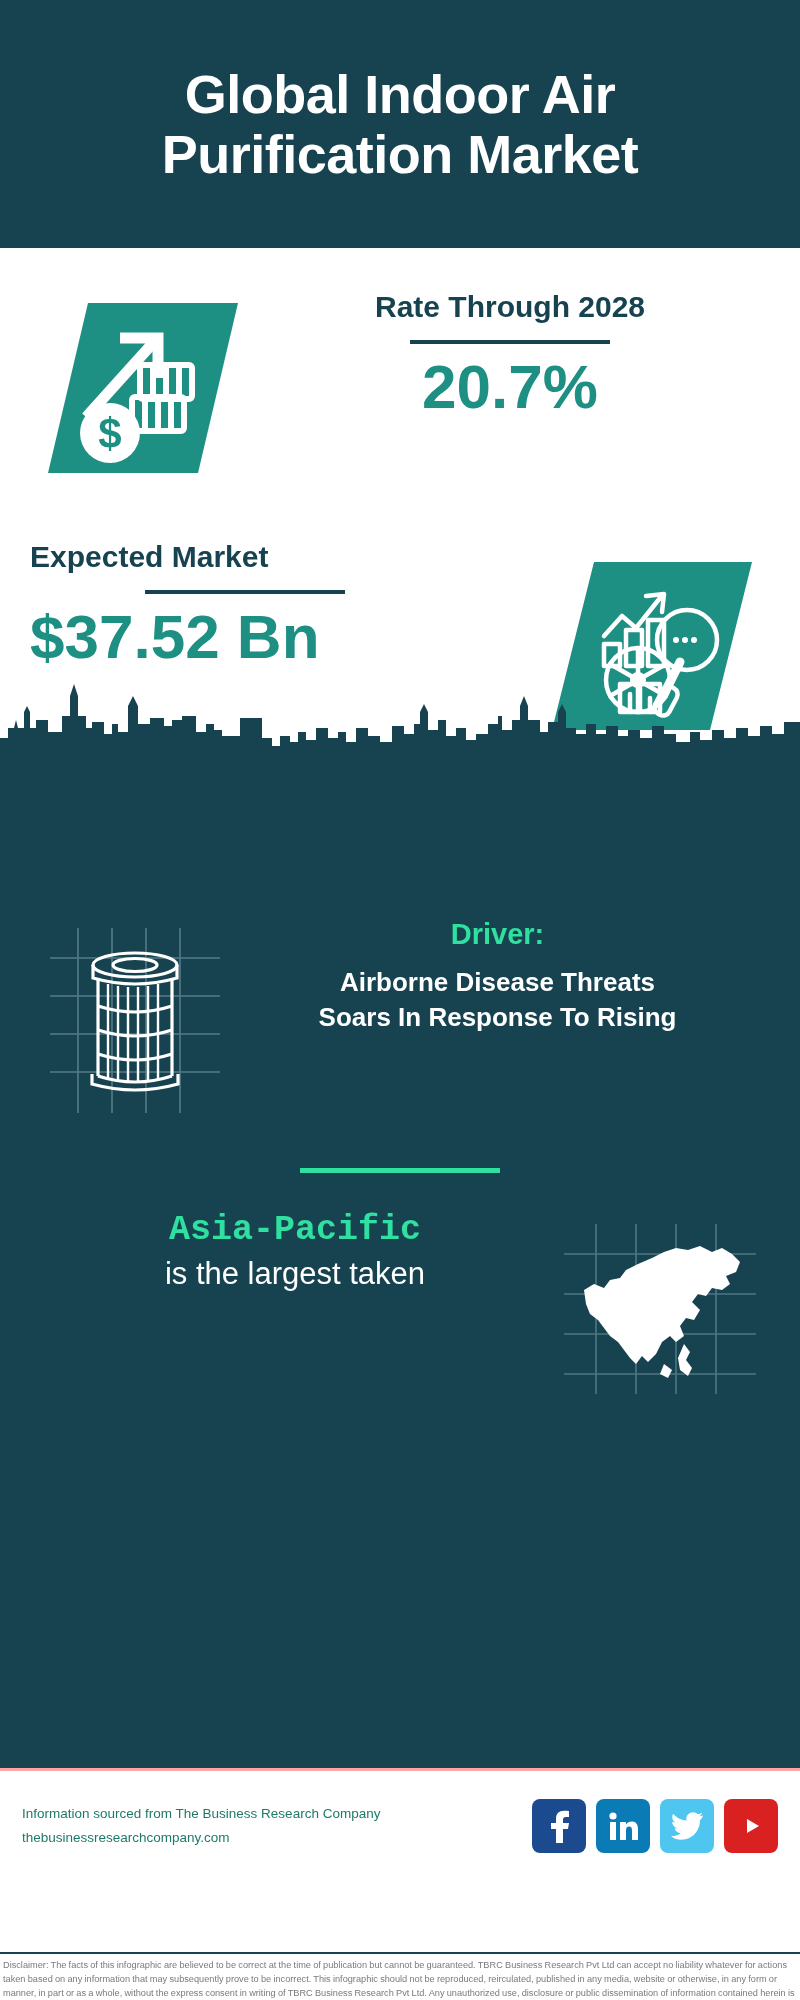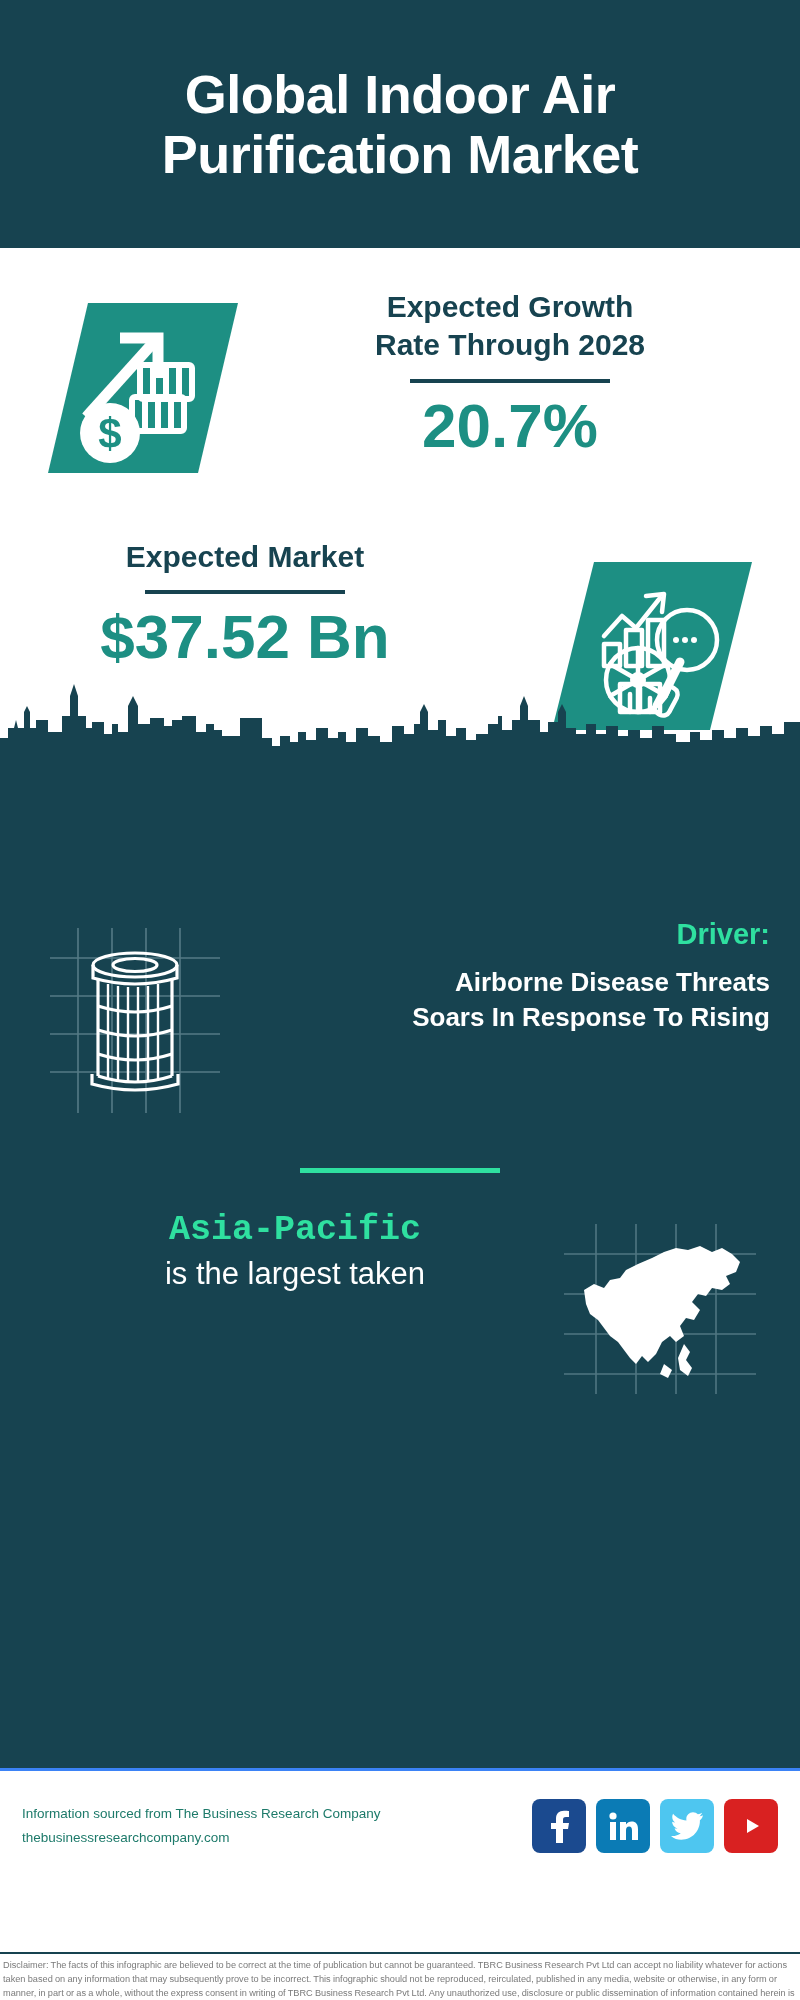--- a/index.html
+++ b/index.html
@@ -35,48 +35,48 @@
   .growth-icon { position: absolute; left: 48px; top: 5px; width: 190px; height: 190px; }
   .growth-text { position: absolute; left: 260px; top: 0; width: 500px; text-align: center; }
   .stat-label {
     color: #174350; font-size: 30px; font-weight: bold; line-height: 1.28;
   }
   .divider-dark { width: 200px; height: 4px; background: #174350; margin: 14px auto 10px; }
   .stat-value-teal { color: #1d8f83; font-size: 62px; font-weight: bold; line-height: 1.05; }
 
   
   .row-size { position: absolute; top: 290px; left: 0; width: 100%; height: 230px; }
-  .size-text { position: absolute; left: 30px; top: 0; width: 430px; text-align: center; }
+  .size-text { position: absolute; left: 30px; top: 0; width: 430px; }
   .size-icon { position: absolute; right: 48px; top: 20px; width: 200px; height: 170px; }
 
   
   .dark-zone {
     position: absolute; top: 768px; left: 0; width: 100%; height: 1000px;
     background: #174350;
   }
   .skyline { position:absolute; top:-92px; left:0; width:100%; height: 100px; display:block; }
 
   .driver-block { position: absolute; top: 150px; left: 0; width: 100%; }
   .driver-filter { position: absolute; left: 40px; top: 0px; width: 190px; height: 200px; }
-  .driver-text { position: absolute; left: 225px; top: 0; width: 545px; text-align: right; }
+  .driver-text { position: absolute; left: 225px; top: 0; width: 545px; text-align: center; }
   .driver-title { color: #2fe0a0; font-size: 29px; font-weight: bold; margin-bottom: 14px; }
   .driver-body { color: #ffffff; font-size: 26px; font-weight: bold; line-height: 1.33; }
 
   .divider-green { width: 200px; height: 5px; background: #2fe0a0; margin: 0 auto; position:absolute; top: 400px; left: 50%; transform: translateX(-50%); }
 
   .region-block { position: absolute; top: 440px; left: 0; width: 100%; height: 200px; }
   .region-text { position: absolute; left: 70px; top: 0; width: 450px; text-align: center; }
   .region-name { color: #2fe0a0; font-size: 35px; font-weight: bold; line-height: 1.3; font-family: Liberation Mono, monospace; }
   .region-sub { color: #ffffff; font-size: 31px; line-height: 1.28; }
   .region-map { position: absolute; right: 40px; top: 10px; width: 200px; height: 180px; }
 
   
   .footer {
     position: absolute; top: 1768px; left: 0; width: 100%; height: 112px;
-    background: #ffffff; border-top: 3px solid #3b82f6;
+    background: #ffffff; border-top: 3px solid #fca5a5;
     display: flex; align-items: center; padding: 0 22px;
   }
   .footer-text { flex: 1; }
   .footer-line { color: #1d7a6a; font-size: 13.5px; line-height: 1.75; }
   .social-row { display: flex; gap: 10px; align-items: center; }
   .social {
     width: 54px; height: 54px; border-radius: 8px;
     display: flex; align-items: center; justify-content: center;
   }
   .s-fb { background: #1b4a8f; }
@@ -124,21 +124,20 @@
             <line x1="97" y1="104" x2="97" y2="138"></line>
             <line x1="110" y1="104" x2="110" y2="138"></line>
             <line x1="123" y1="104" x2="123" y2="138"></line>
           </g>
 
           <circle cx="62" cy="140" r="30" fill="#ffffff"></circle>
           <text x="62" y="155" font-size="42" font-weight="bold" fill="#1d8f83" text-anchor="middle" font-family="Liberation Sans, sans-serif">$</text>
         </svg>
       </div>
       <div class="growth-text">
-        <div class="stat-label">Expected Growth</div>
         <div class="stat-label">Rate Through 2028</div>
         <div class="divider-dark"></div>
         <div class="stat-value-teal">20.7%</div>
       </div>
     </div>
 
     <div class="row-size">
       <div class="size-text">
         <div class="stat-label">Expected Market</div>
         <div class="divider-dark"></div>

